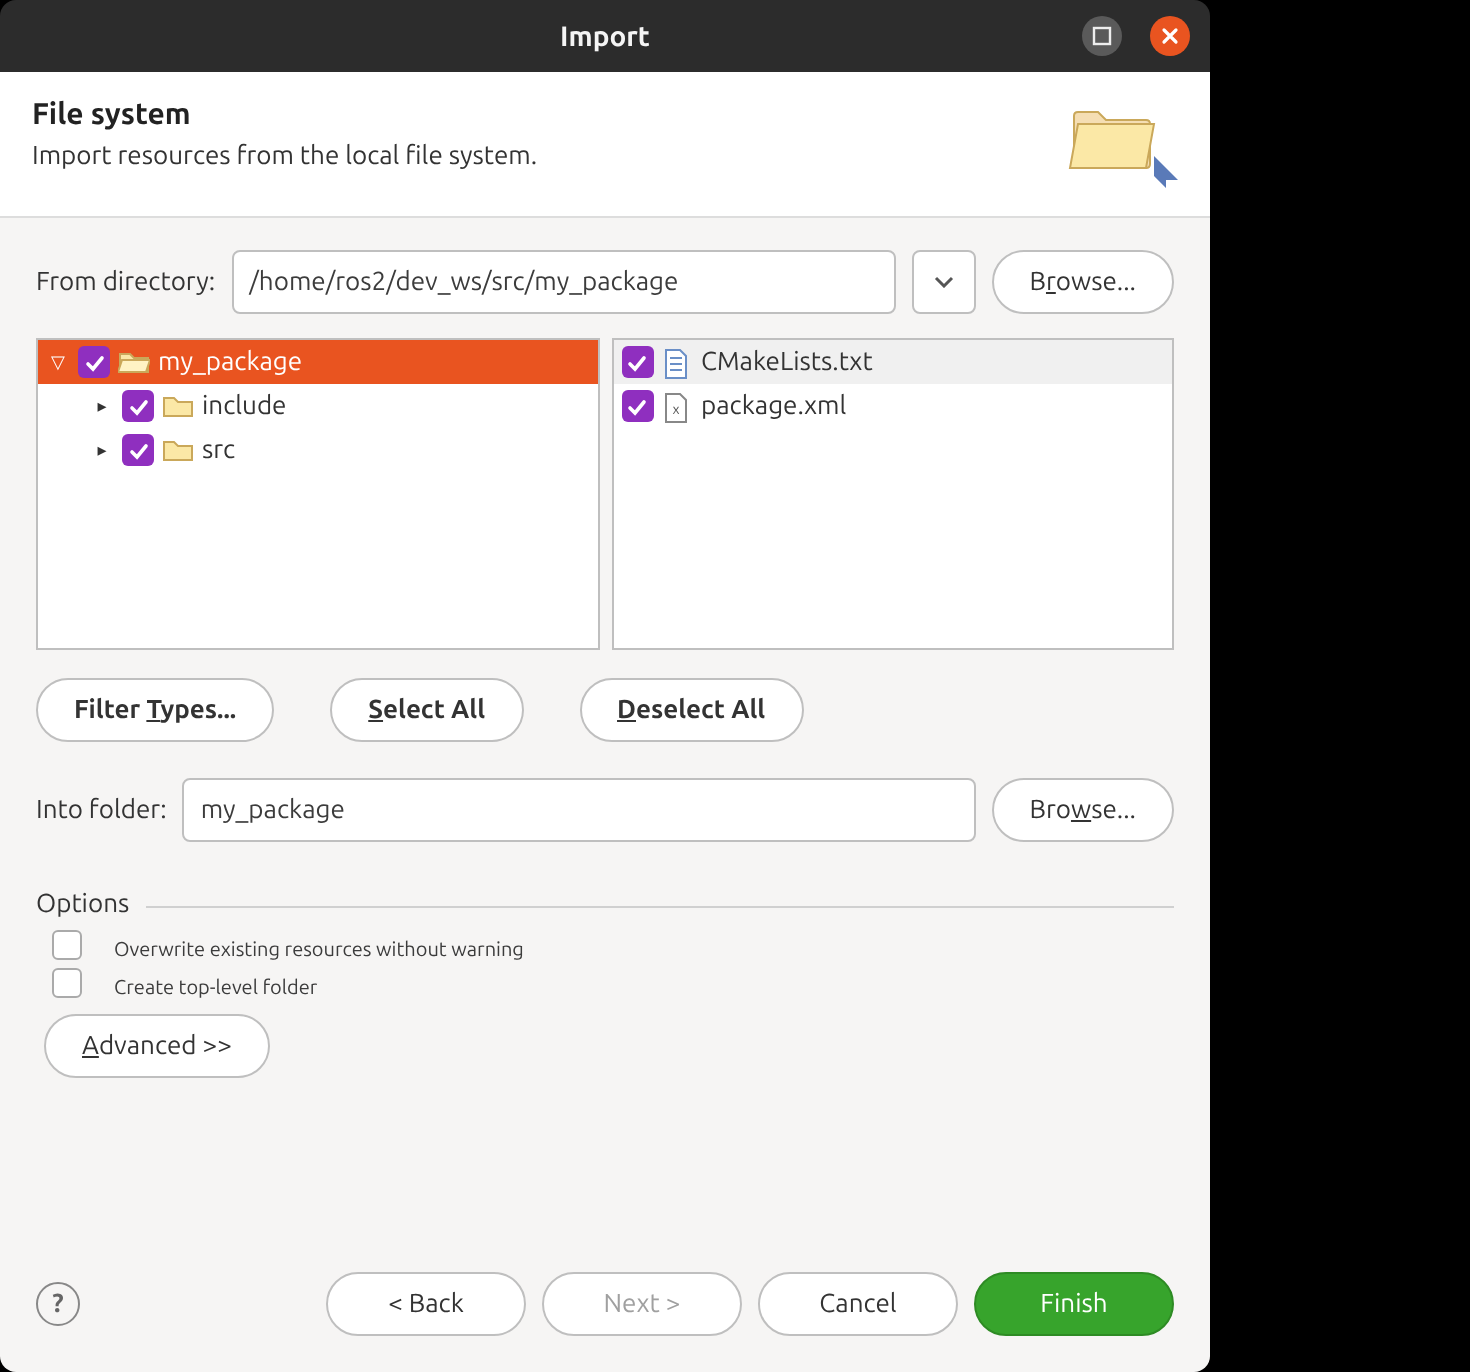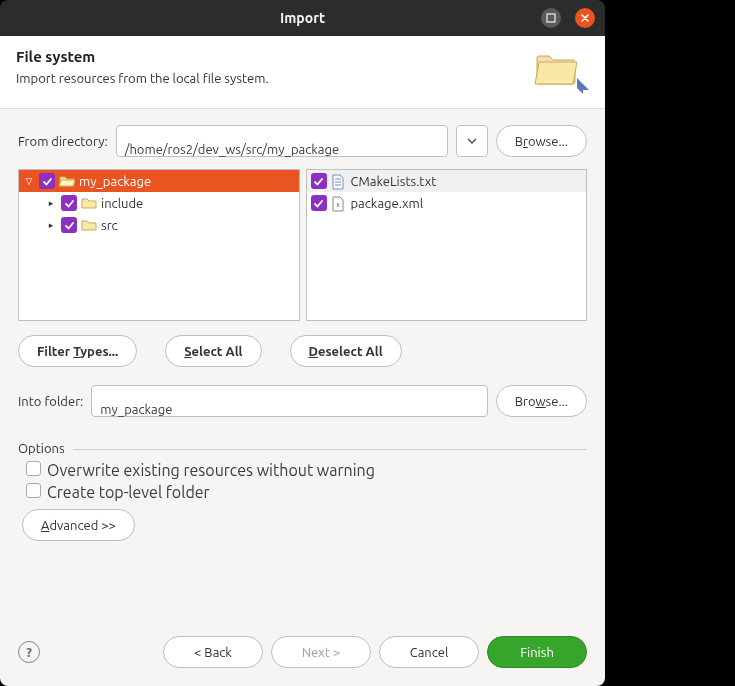--- a/index.html
+++ b/index.html
@@ -104,21 +104,21 @@
 
   .textfield {
     flex: 1;
     height: 32px;
     border: 1px solid #bfbfbf;
     border-radius: 4px;
     background: #fff;
     padding: 0 8px;
     font-size: 13px;
     display: flex;
-    align-items: flex-end;
+    align-items: center;
   }
   .combo-handle {
     width: 32px;
     height: 32px;
     border: 1px solid #bfbfbf;
     border-radius: 4px;
     background: #fff;
     display: flex;
     align-items: center;
     justify-content: center;
@@ -225,24 +225,24 @@
   }
   .options-border {
     flex:1;
     border-top: 1px solid #d0d0d0;
     margin-left: 6px;
     height:1px;
     margin-top:3px;
   }
   .opt-row {
     display: flex;
-    align-items: flex-start;
-    gap: 6px;
+    align-items: flex-end;
+    gap: 16px;
     padding: 2px 0 2px 8px;
-    font-size: 16px;
+    font-size: 10px;
   }
   .adv-btn { margin-top: 6px; margin-left: 4px; }
 
   
   .footer {
     padding: 14px 18px 18px 18px;
     display: flex;
     align-items: center;
     gap: 8px;
   }

